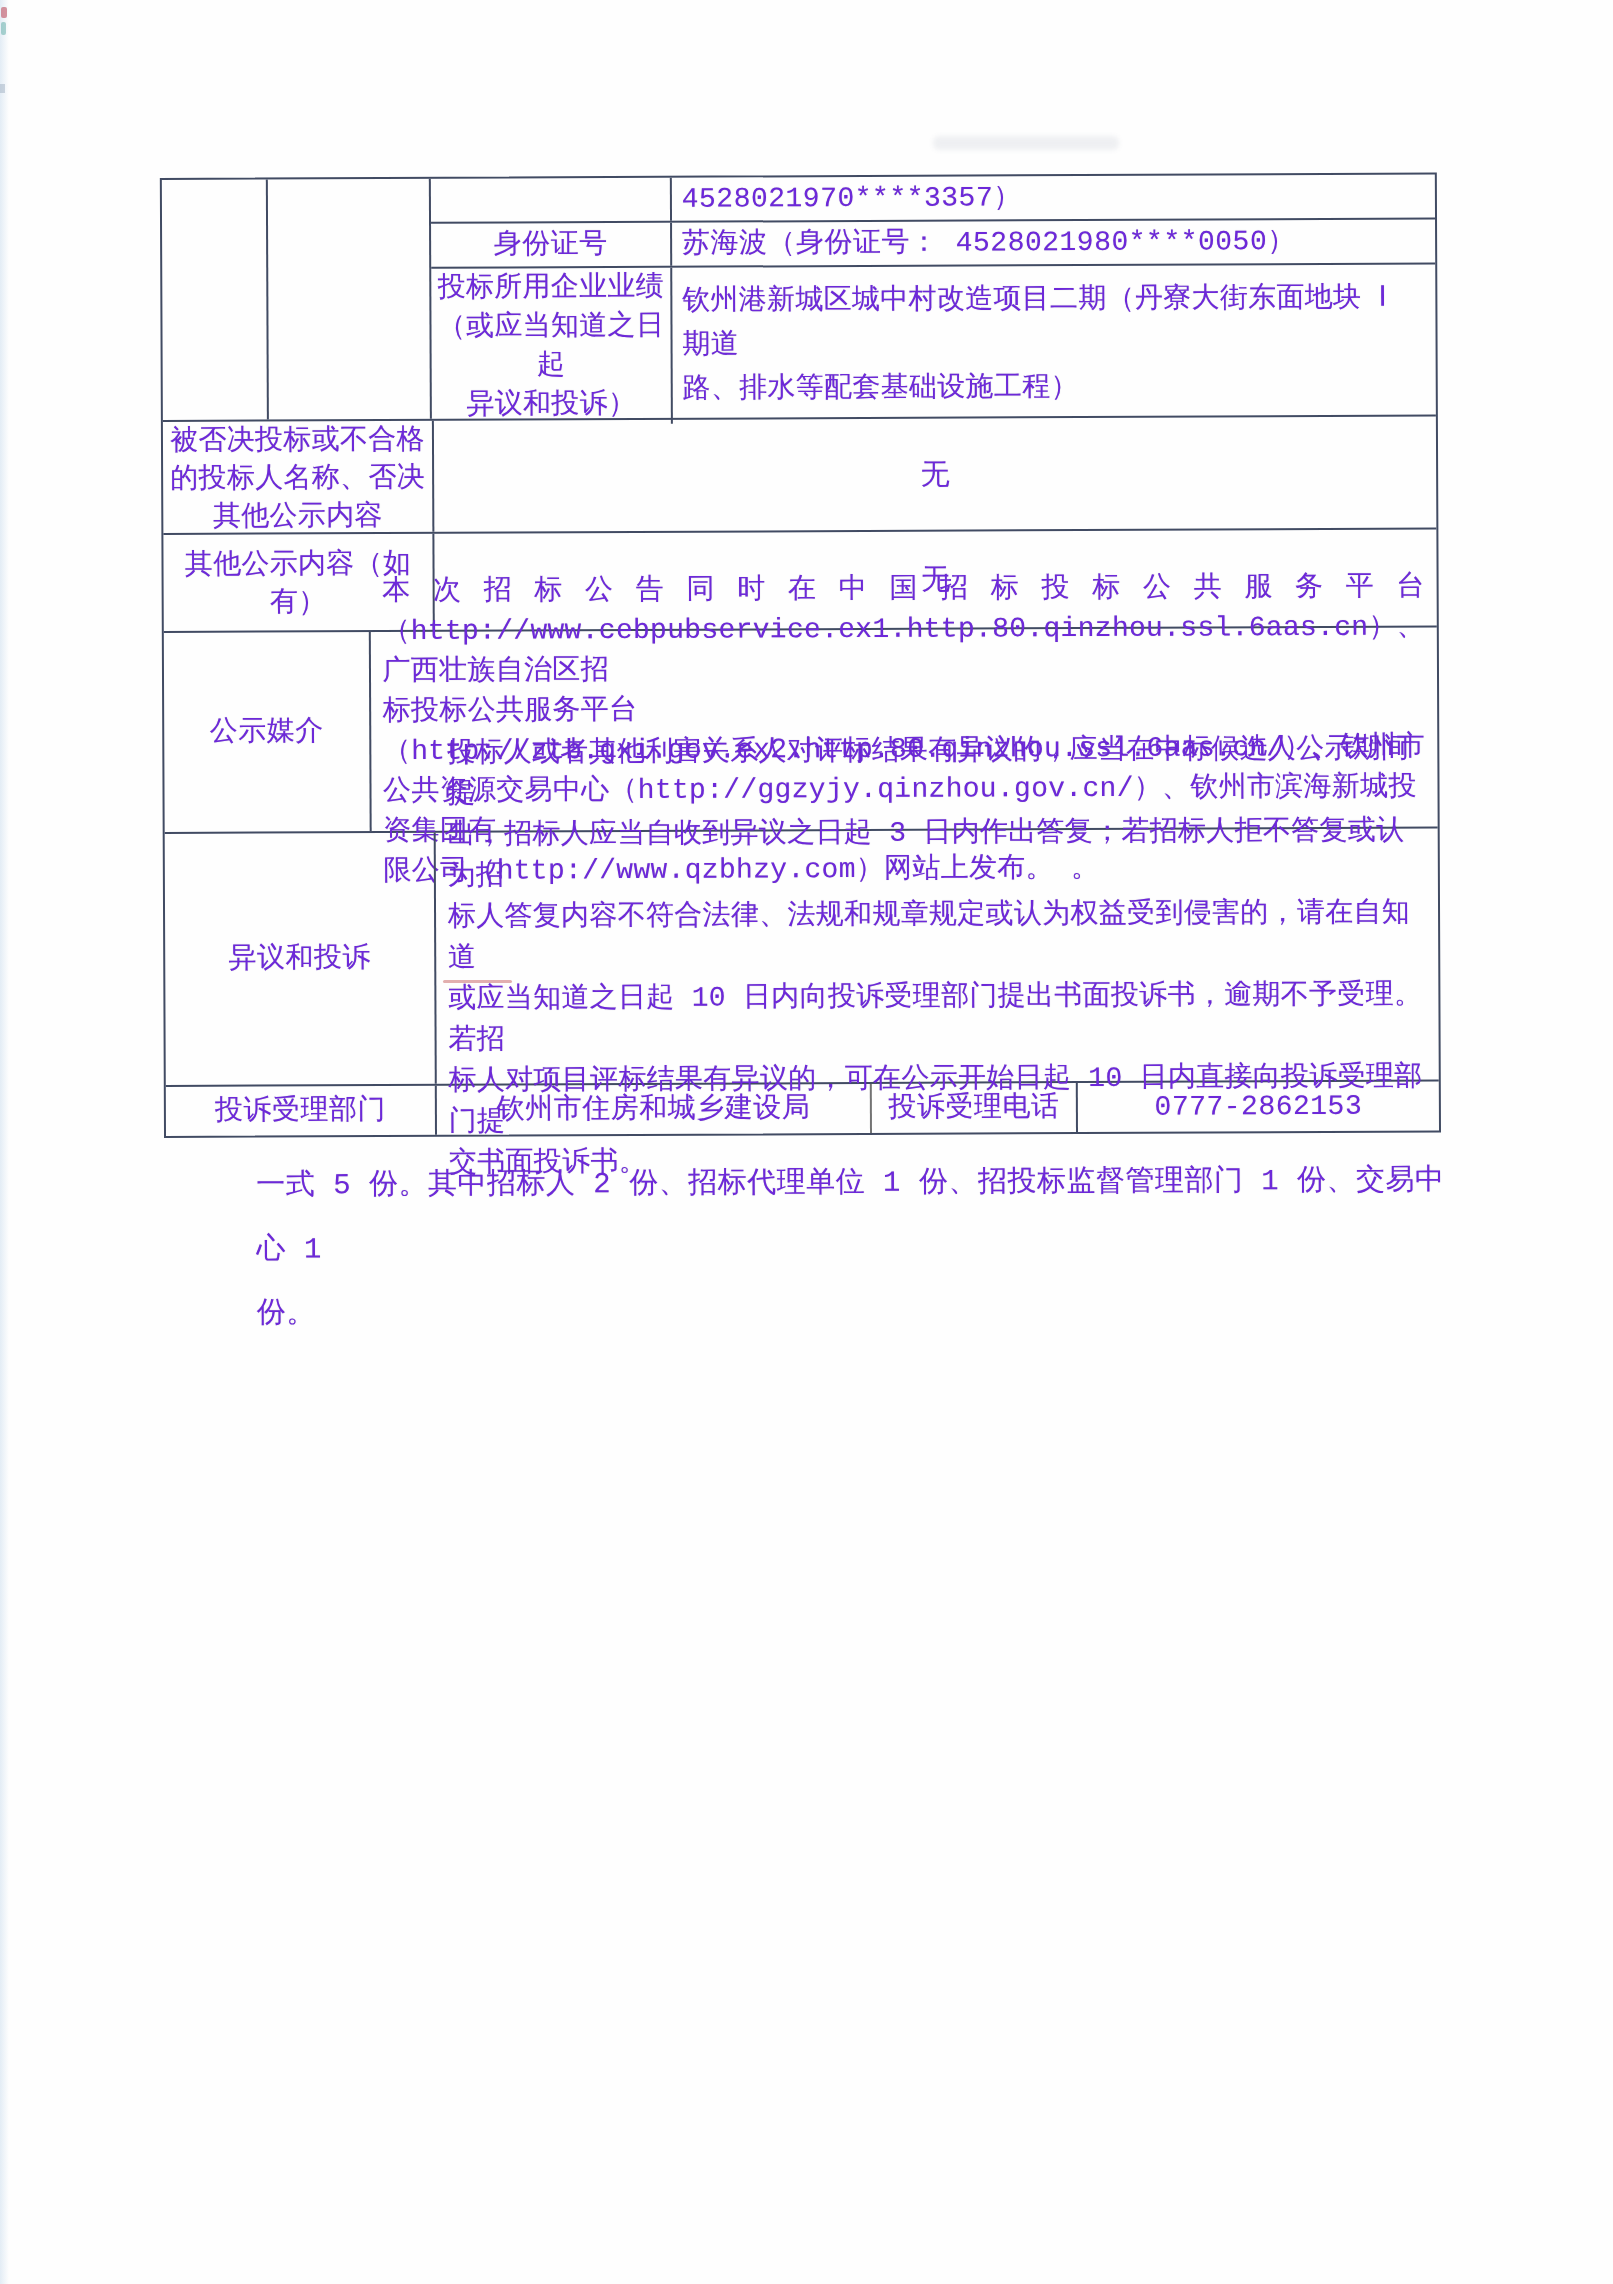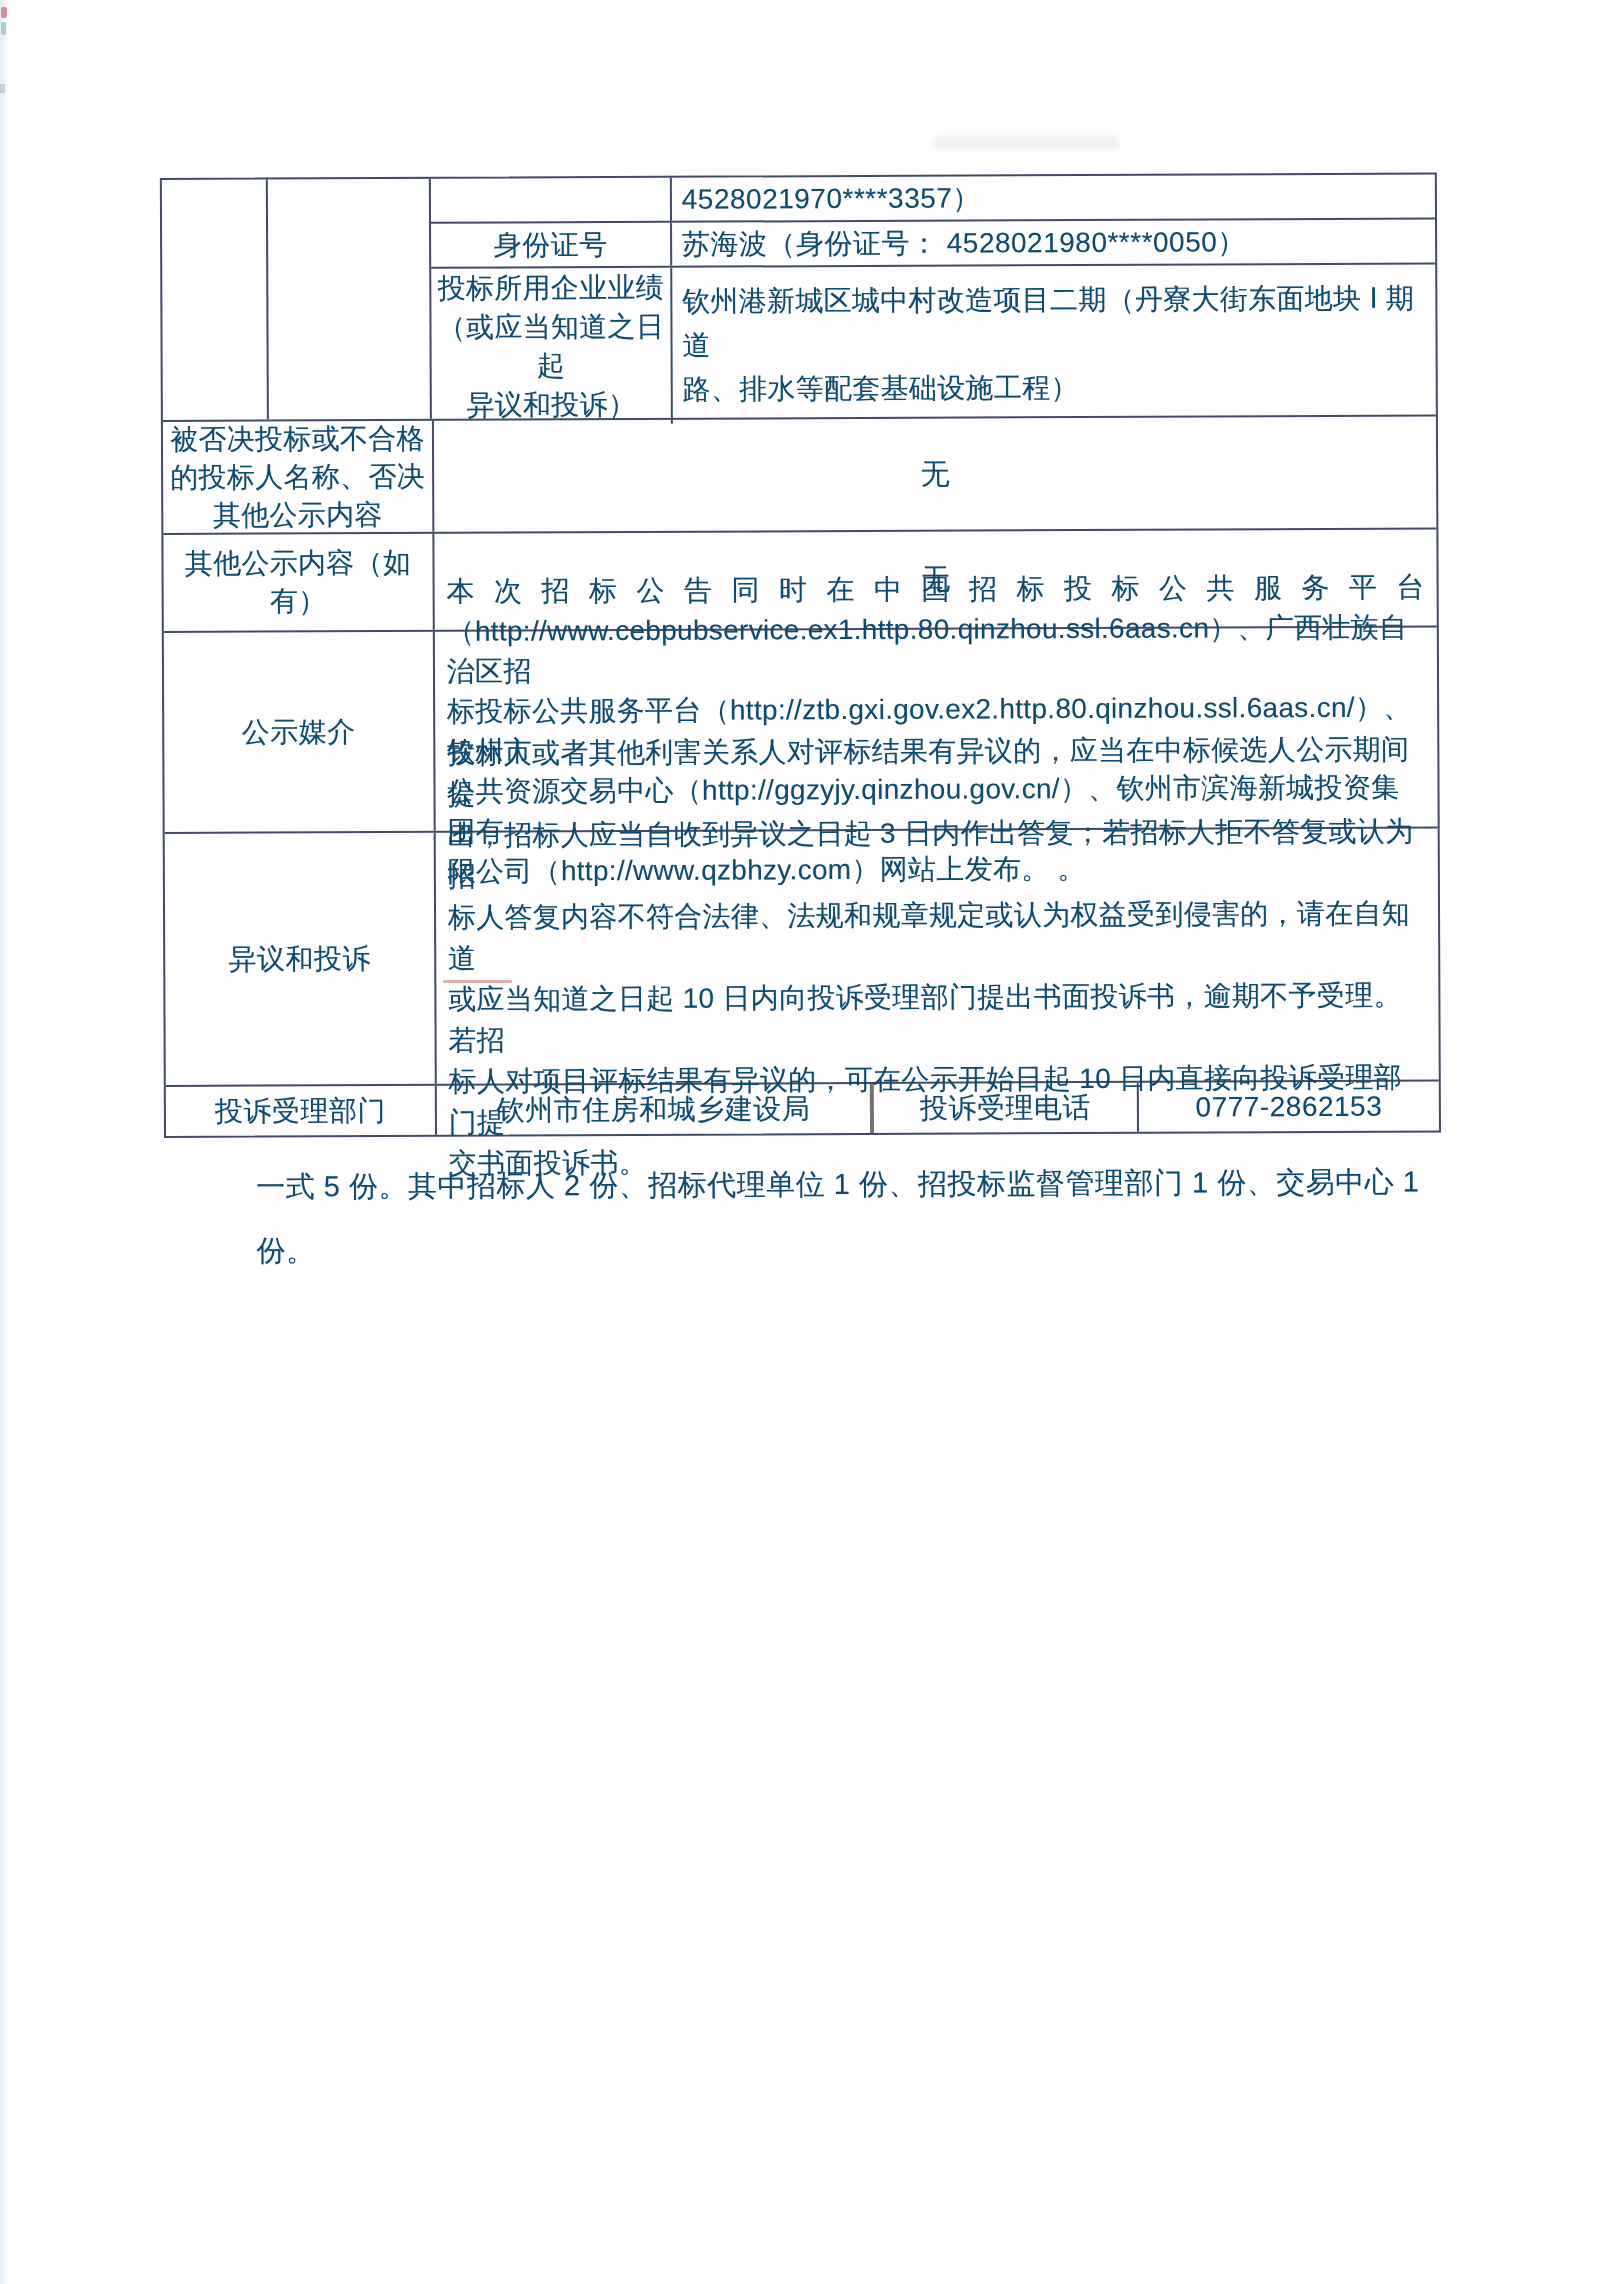--- a/index.html
+++ b/index.html
@@ -2,22 +2,22 @@
 <html><head>
 <meta charset="utf-8">
 <style>
   * { margin:0; padding:0; box-sizing:border-box; }
   html,body { background:#ffffff; }
   .page {
     position:relative;
     width:1613px; height:2285px;
     background:#fefefe;
     overflow:hidden;
-    font-family:Liberation Sans, sans-serif;
-    color:#0c4a6e;
+    font-family:Liberation Mono, monospace;
+    color:#6d28d9;
   }
   
   .edge-streak {
     position:absolute; left:0; top:0; width:8.8px; height:100%;
     background:linear-gradient(to right, rgba(205,222,238,.55), rgba(205,222,238,0));
   }
   .speck-red   { position:absolute; left:1px; top:6.9px;  width:5.9px; height:10.8px; background:#c25a6c; opacity:.65; border-radius:2px; }
   .speck-teal  { position:absolute; left:1px; top:21.6px; width:4.9px; height:13.7px; background:#5aa9a4; opacity:.5;  border-radius:2px; }
   .speck-gray  { position:absolute; left:0;   top:84px; width:4.9px; height:8.8px;  background:#9fb0c2; opacity:.5; }
   .bleed-smudge{ position:absolute; left:933px; top:136px; width:186px; height:13.7px;
@@ -55,21 +55,21 @@
   .val-wide { flex:1; border-left:2px solid #414b63; display:flex; flex-direction:column;
               justify-content:center; padding:2px 11.8px; }
   .center-one { align-items:center; text-align:center; }
   .r-reject { height:113px; }
   .r-other  { height:98px; }
   .r-media  { height:201px; }
   .r-objection { height:253px; }
   .r-complaint { height:51px; border-top:2.9px solid #414b63; }
   .r-complaint .cell { align-items:center; justify-content:center; text-align:center; }
   .cc-dept-value { width:435px; border-left:2px solid #414b63; }
-  .cc-phone-label { width:267px; border-left:4px solid #737373; }
+  .cc-phone-label { width:206px; border-left:2px solid #737373; }
   .cc-phone-value { flex:1; border-left:2px solid #414b63; }
 
   .t { font-size:28px; line-height:39px; letter-spacing:0.5px; }
   .line { font-size:28px; letter-spacing:0.3px; }
   .media-line { line-height:40px; }
   .objection-line { line-height:41px; }
   .valc-line { line-height:44px; }
   .justify-line { text-align:justify; text-align-last:justify; }
   .none-value { font-size:29px; }
 

